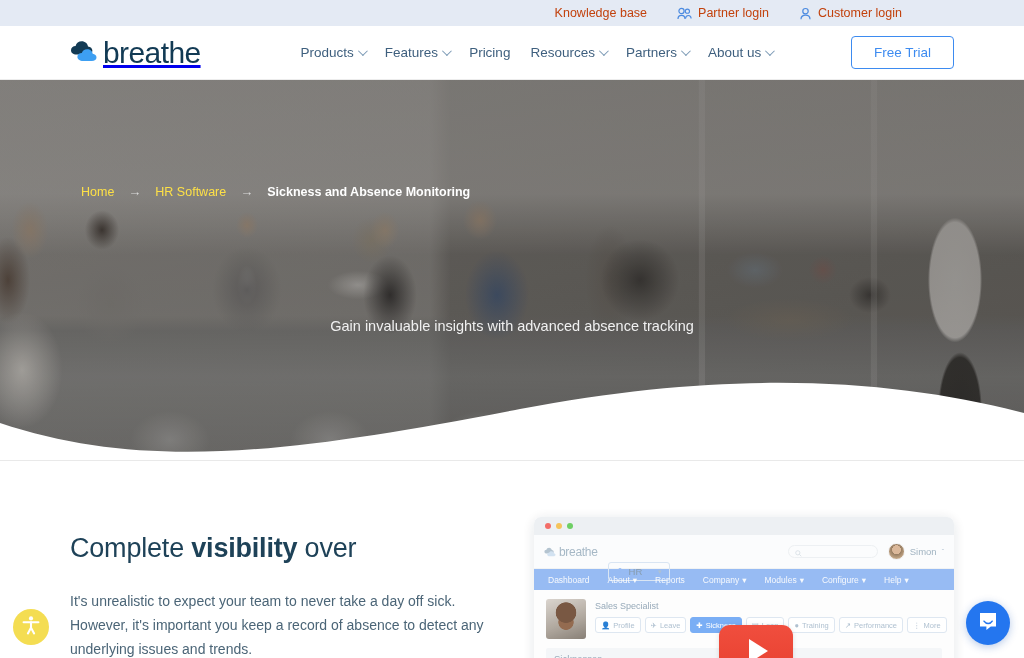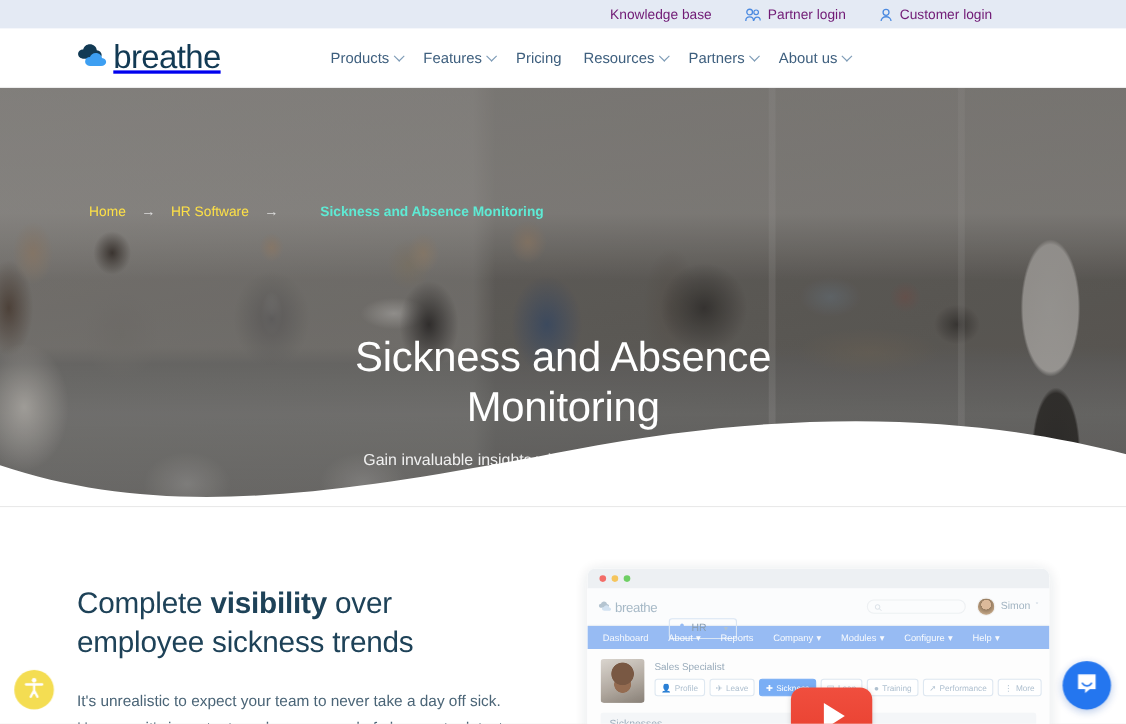--- a/index.html
+++ b/index.html
@@ -17,21 +17,21 @@
     background: #e4eaf4;
     display: flex;
     align-items: center;
     justify-content: flex-end;
     padding-right: 122px;
     gap: 30px;
   }
   .utility-link {
     display: flex; align-items: center; gap: 6px;
     font-size: 12.5px;
-    color: #701a75;
+    color: #c2410c;
     text-decoration: none;
     white-space: nowrap;
   }
   .utility-link .uicon { display: flex; align-items: center; }
 
   
   .main-nav {
     height: 54px;
     background: #ffffff;
     display: flex;
@@ -147,21 +147,21 @@
     position: absolute;
     top: 104px; left: 81px;
     display: flex; align-items: center;
     gap: 14px;
     z-index: 4;
     font-size: 12.5px;
     color: #e8e8e8;
   }
   .hero-breadcrumb .bc-link { color: #fde047; text-decoration: none; cursor: pointer; white-space: nowrap;}
   .hero-breadcrumb .bc-arrow { color: #dcdcdc; font-size: 13px; }
-  .hero-breadcrumb .bc-current { color: #5eead4; font-weight: 700; white-space: nowrap; margin-left: 24px;}
+  .hero-breadcrumb .bc-current { color: #ffffff; font-weight: 700; white-space: nowrap;}
   .hero-copy {
     position: absolute;
     top: 222px; left: 0; right: 0;
     text-align: center;
     z-index: 4;
   }
   .hero-title {
     font-size: 38px;
     font-weight: 300;
     color: #ffffff;
@@ -408,55 +408,51 @@
     <div class="nav-item">
       <span>Partners</span>
       <i class="caret"></i>
     </div>
     <div class="nav-item">
       <span>About us</span>
       <i class="caret"></i>
     </div>
   </div>
 
+  <button class="free-trial">Free Trial</button>
 </div>
 
 <div class="hero">
   <div class="hero-photo"></div>
   <div class="hero-scrim"></div>
 
   <div class="hero-breadcrumb">
     <a class="bc-link" href="#">Home</a>
     <span class="bc-arrow">→</span>
     <a class="bc-link" href="#">HR Software</a>
     <span class="bc-arrow">→</span>
     <span class="bc-current">Sickness and Absence Monitoring</span>
   </div>
 
   <div class="hero-copy">
-    <h1 class="hero-title">
-      <span>Sickness and Absence</span><br>
-      <span>Monitoring</span>
-    </h1>
     <div class="hero-sub">Gain invaluable insights with advanced absence tracking</div>
   </div>
 
   <svg class="hero-wave" viewBox="0 0 1024 110" preserveAspectRatio="none">
     <path d="M0,72 C150,122 300,100 520,58 C740,16 900,30 1024,62 L1024,110 L0,110 Z" fill="#ffffff"></path>
   </svg>
 </div>
 
 <div class="section-divider"></div>
 
 <div class="content">
 
   <div class="content-left">
     <h2 class="content-h2">
       <span>Complete </span><b>visibility</b><span> over</span><br>
-      <span>employee sickness trends</span>
     </h2>
     <p class="content-p">It's unrealistic to expect your team to never take a day off sick. However, it's important you keep a record of absence to detect any underlying issues and trends.</p>
   </div>
 
   <div class="content-right">
     <div class="mock-window">
 
       <div class="mock-chrome">
         <span class="dot" style="background:#f2615c"></span>
         <span class="dot" style="background:#f5c04f"></span>

